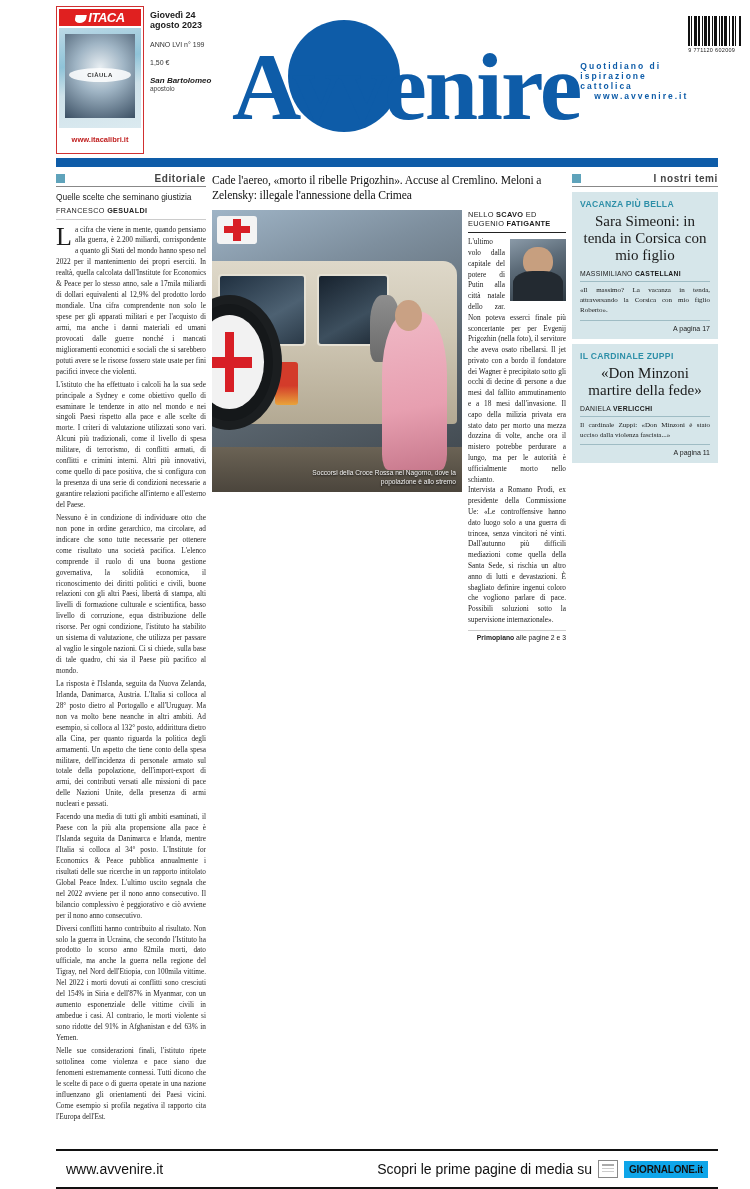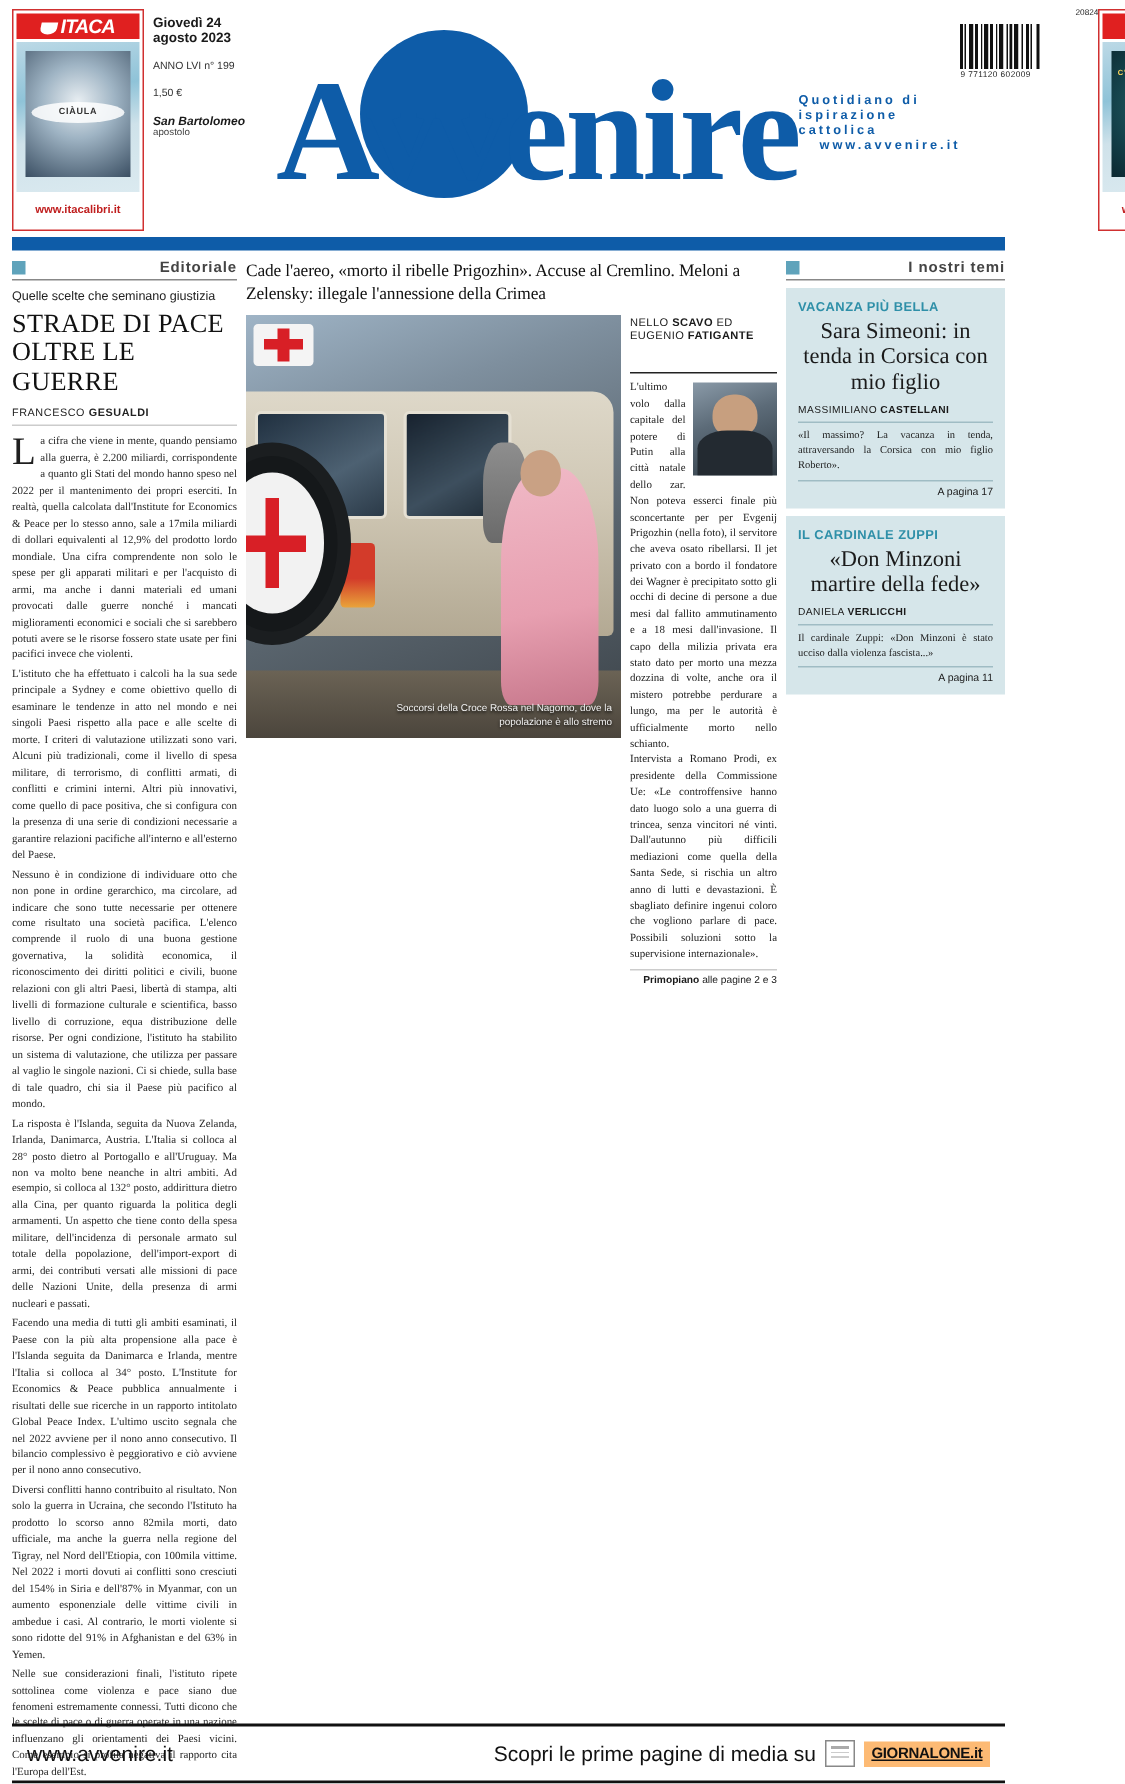--- a/index.html
+++ b/index.html
@@ -3,21 +3,21 @@
 <meta charset="utf-8">
 <style>
   * { box-sizing: border-box; margin: 0; padding: 0; }
   html, body { width: 750px; height: 1189px; background: #fff; }
   body {
     font-family: "Liberation Sans", sans-serif;
     color: #1a1a1a;
     position: relative;
     overflow: hidden;
   }
-  .page { width: 678px; height: 1189px; position: relative; padding: 6px 8px; }
+  .page { width: 678px; height: 1189px; position: relative; padding: 6px 8px; margin-left: 48px; }
 
   
   .masthead { display: flex; height: 148px; position: relative; }
   .ad-box {
     width: 88px; border: 1px solid #d03030; background: #fff;
     display: flex; flex-direction: column; align-items: center;
     padding: 2px; flex-shrink: 0;
   }
   .itaca-logo {
     background: #e02020; color: #fff; width: 100%; text-align: center;
@@ -183,21 +183,21 @@
     position:absolute; left:0; bottom:0; width:100%; height:16%;
     background: linear-gradient(180deg,#6b6355,#4b453c);
   }
   .photo-caption {
     position: absolute; right: 6px; bottom: 5px; width: 70%; text-align: right;
     color: #f2f2f2; font-size: 6.6px; line-height: 1.35; text-shadow: 0 1px 2px rgba(0,0,0,.9);
   }
 
   .nello-col { flex: 1; }
   .nello-head { font-size: 7.4px; letter-spacing: .3px; border-bottom: 1px solid #222;
-    padding-bottom: 20px; text-transform: uppercase; }
+    padding-bottom: 4px; text-transform: uppercase; }
   .nello-head b { font-weight: bold; }
   .nello-body {
     font-family: "Liberation Serif", serif; font-size: 7.3px; line-height: 1.48;
     text-align: justify; margin-top: 4px; hyphens: auto;
   }
   .portrait {
     float: right; width: 56px; height: 62px; margin: 2px 0 3px 5px;
     background: linear-gradient(160deg,#8a9aa8 0%,#5c6b78 40%,#2e3942 100%);
     position: relative; overflow: hidden;
   }
@@ -228,22 +228,22 @@
   .footer { position: absolute; left: 0; right: 0; bottom: 0; height: 40px;
     border-top: 2px solid #111; border-bottom: 2px solid #111; margin: 0 8px;
     display: flex; align-items: center; justify-content: space-between; padding: 0 10px; }
   .foot-url { font-size: 14px; color: #111; }
   .foot-right { display: flex; align-items: center; gap: 6px; }
   .foot-txt { font-size: 14px; color: #111; }
   .foot-ico { width: 20px; height: 18px; border: 1px solid #888; background:#fff; position:relative; }
   .foot-ico::before { content:""; position:absolute; left:3px; top:3px; right:3px; height:2px; background:#aaa; }
   .foot-ico::after { content:""; position:absolute; left:3px; top:7px; right:3px; bottom:3px;
     background: repeating-linear-gradient(180deg,#ccc 0 1px,transparent 1px 3px); }
-  .foot-badge { background: #fdba74; color:#111; font-size: 10px; font-weight: bold;
-    padding: 3px 5px; letter-spacing: -.2px; text-decoration: underline; }
+  .foot-badge { background: #0ea5e9; color:#111; font-size: 10px; font-weight: bold;
+    padding: 3px 5px; letter-spacing: -.2px; }
 </style>
 </head>
 <body>
 
 <div class="page">
 
   <div class="masthead">
 
     <div class="ad-box">
       <div class="itaca-logo">
@@ -330,24 +330,20 @@
   <div class="blue-rule"></div>
 
   <div class="body-grid">
 
     <div class="col-left">
       <div class="sec-head">
         <span class="sec-sq"></span>
         <span class="sec-title">Editoriale</span>
       </div>
       <div class="occhiello">Quelle scelte che seminano giustizia</div>
-      <div class="edit-title">
-        <div>STRADE DI PACE</div>
-        <div>OLTRE LE GUERRE</div>
-      </div>
       <div class="byline">
         <span>FRANCESCO </span><b>GESUALDI</b>
       </div>
       <div class="rule-sm"></div>
       <div class="edit-body">
         <p class="dropcap">La cifra che viene in mente, quando pensiamo alla guerra, è 2.200 miliardi, corrispondente a quanto gli Stati del mondo hanno speso nel 2022 per il mantenimento dei propri eserciti. In realtà, quella calcolata dall'Institute for Economics &amp; Peace per lo stesso anno, sale a 17mila miliardi di dollari equivalenti al 12,9% del prodotto lordo mondiale. Una cifra comprendente non solo le spese per gli apparati militari e per l'acquisto di armi, ma anche i danni materiali ed umani provocati dalle guerre nonché i mancati miglioramenti economici e sociali che si sarebbero potuti avere se le risorse fossero state usate per fini pacifici invece che violenti.</p>
         <p>L'istituto che ha effettuato i calcoli ha la sua sede principale a Sydney e come obiettivo quello di esaminare le tendenze in atto nel mondo e nei singoli Paesi rispetto alla pace e alle scelte di morte. I criteri di valutazione utilizzati sono vari. Alcuni più tradizionali, come il livello di spesa militare, di terrorismo, di conflitti armati, di conflitti e crimini interni. Altri più innovativi, come quello di pace positiva, che si configura con la presenza di una serie di condizioni necessarie a garantire relazioni pacifiche all'interno e all'esterno del Paese.</p>
         <p>Nessuno è in condizione di individuare otto che non pone in ordine gerarchico, ma circolare, ad indicare che sono tutte necessarie per ottenere come risultato una società pacifica. L'elenco comprende il ruolo di una buona gestione governativa, la solidità economica, il riconoscimento dei diritti politici e civili, buone relazioni con gli altri Paesi, libertà di stampa, alti livelli di formazione culturale e scientifica, basso livello di corruzione, equa distribuzione delle risorse. Per ogni condizione, l'istituto ha stabilito un sistema di valutazione, che utilizza per passare al vaglio le singole nazioni. Ci si chiede, sulla base di tale quadro, chi sia il Paese più pacifico al mondo.</p>
         <p>La risposta è l'Islanda, seguita da Nuova Zelanda, Irlanda, Danimarca, Austria. L'Italia si colloca al 28° posto dietro al Portogallo e all'Uruguay. Ma non va molto bene neanche in altri ambiti. Ad esempio, si colloca al 132° posto, addirittura dietro alla Cina, per quanto riguarda la politica degli armamenti. Un aspetto che tiene conto della spesa militare, dell'incidenza di personale armato sul totale della popolazione, dell'import-export di armi, dei contributi versati alle missioni di pace delle Nazioni Unite, della presenza di armi nucleari e passati.</p>
         <p>Facendo una media di tutti gli ambiti esaminati, il Paese con la più alta propensione alla pace è l'Islanda seguita da Danimarca e Irlanda, mentre l'Italia si colloca al 34° posto. L'Institute for Economics &amp; Peace pubblica annualmente i risultati delle sue ricerche in un rapporto intitolato Global Peace Index. L'ultimo uscito segnala che nel 2022 avviene per il nono anno consecutivo. Il bilancio complessivo è peggiorativo e ciò avviene per il nono anno consecutivo.</p>

